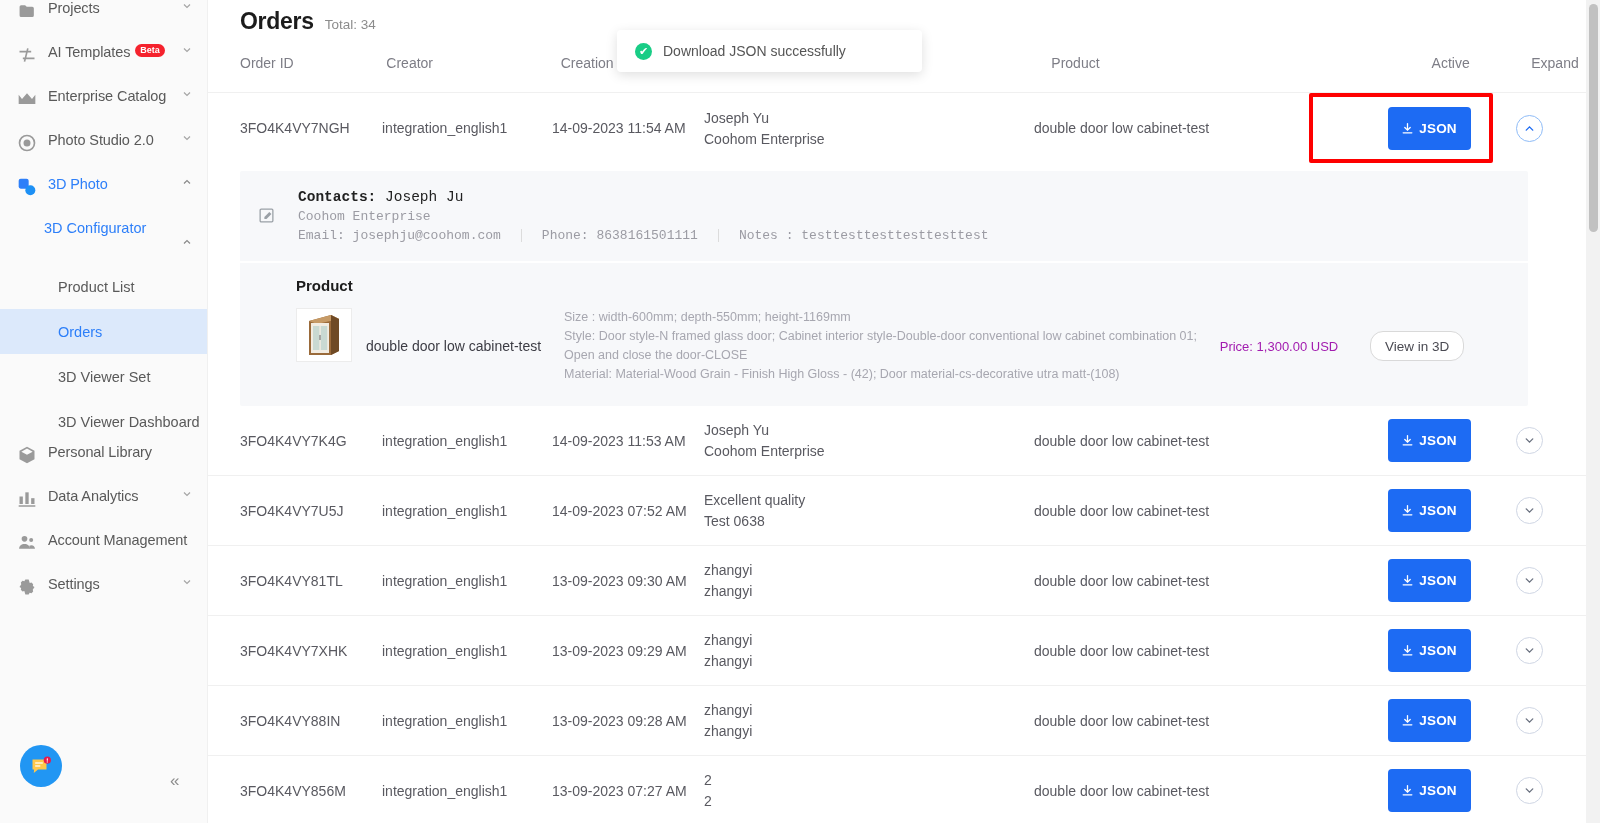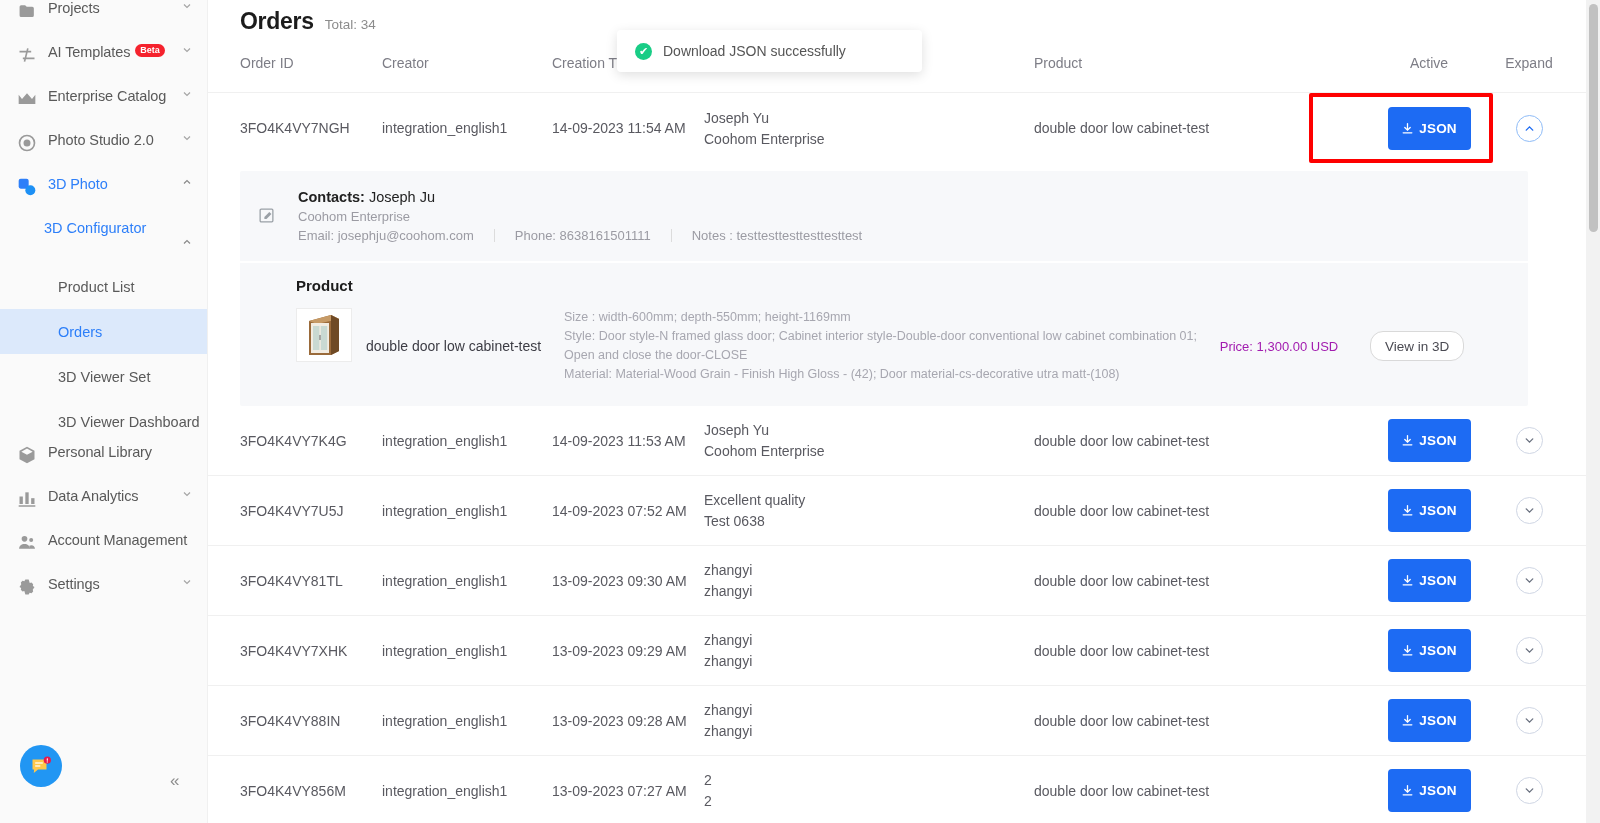--- a/index.html
+++ b/index.html
@@ -117,20 +117,21 @@
 
   .table-head {
     display: flex;
     align-items: center;
     height: 42px;
     padding: 0 0 17px 32px;
     margin-top: 16px;
     border-bottom: 1px solid #f0f0f0;
     font-size: 14px;
     color: #7d7d86;
+    justify-content: space-between;
   }
   .c-orderid { width: 142px; flex: 0 0 142px; }
   .c-creator { width: 170px; flex: 0 0 170px; }
   .c-time    { width: 152px; flex: 0 0 152px; }
   .c-client  { width: 330px; flex: 0 0 330px; }
   .c-product { width: 340px; flex: 0 0 340px; }
   .c-active  { width: 110px; flex: 0 0 110px; text-align: center; }
   .c-expand  { width: 90px;  flex: 0 0 90px; text-align: center; }
 
   .row {
@@ -185,20 +186,21 @@
     margin: 8px 0 0 0;
     padding: 0 0 0 0;
   }
   .detail-contacts {
     background: #f7f8fa;
     display: flex;
     align-items: flex-start;
     padding: 18px 0 18px 0;
     margin: 0 72px 0 32px;
     border-radius: 2px 2px 0 0;
+    font-family: Liberation Mono, monospace;
   }
   .edit-ico-wrap {
     width: 26px; flex: 0 0 26px;
     margin-left: 18px;
     margin-top: 18px;
     color: #9aa0a6;
     cursor: pointer;
   }
   .contacts-body { margin-left: 14px; }
   .contacts-line1 { font-size: 14.5px; color: #222; margin-bottom: 4px; }

